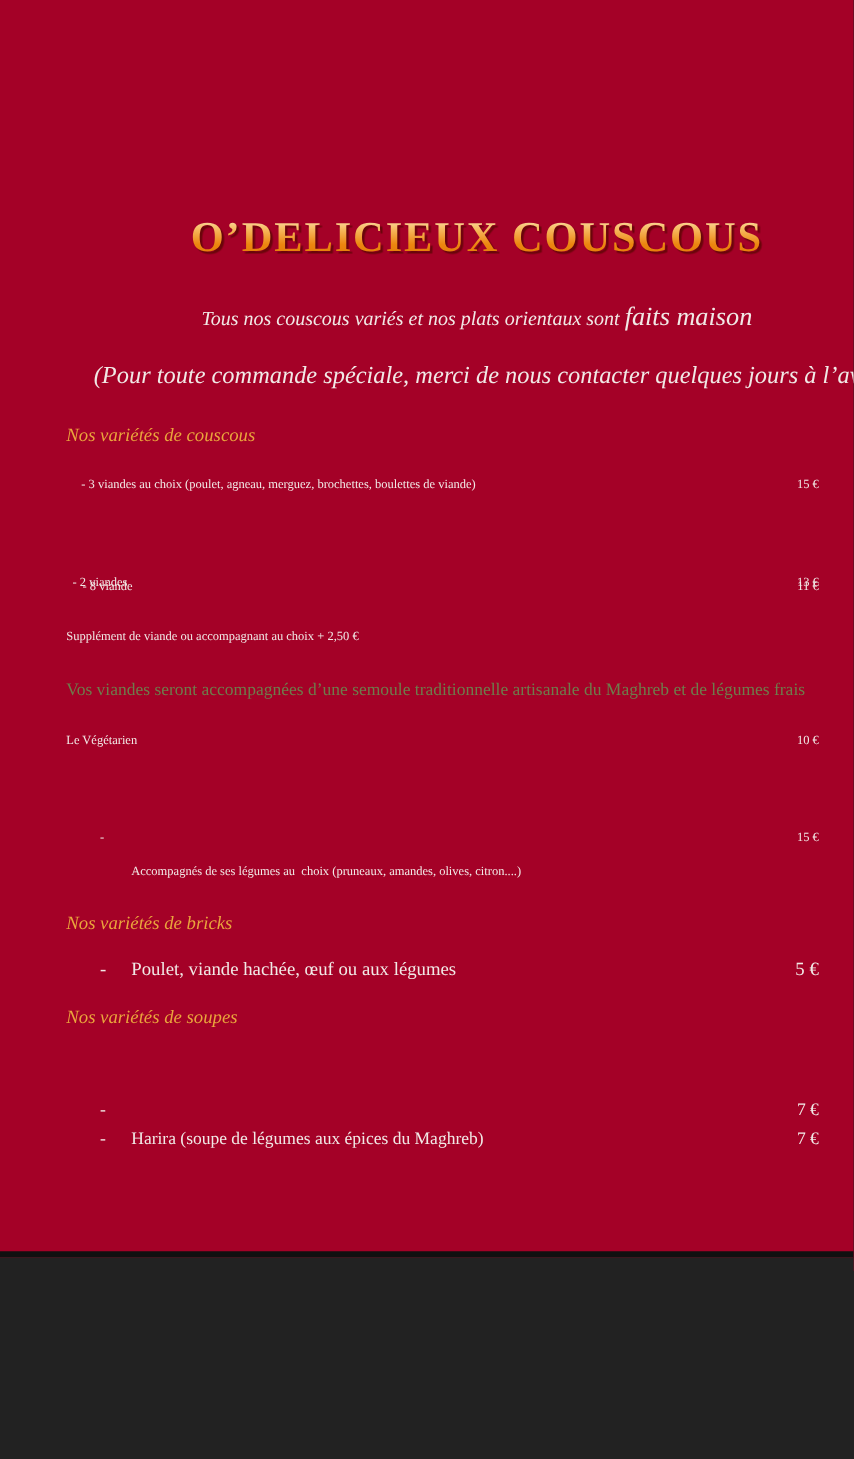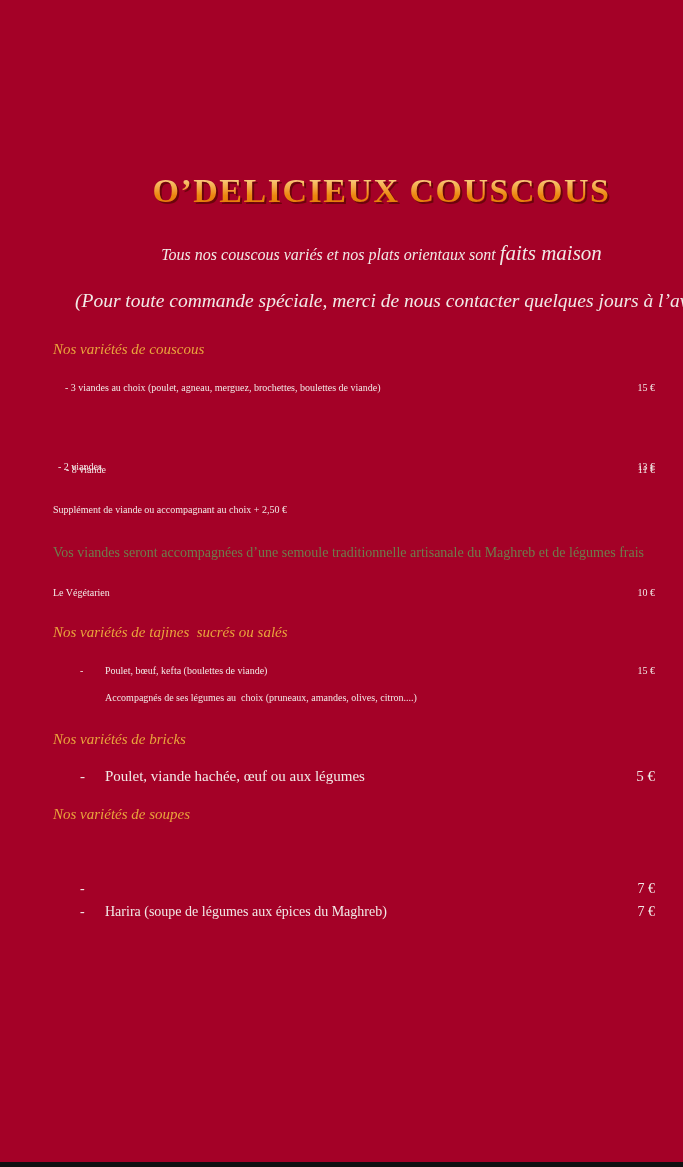--- a/index.html
+++ b/index.html
@@ -1,18 +1,18 @@
 <!DOCTYPE html>
 <html><head>
 <meta charset="utf-8">
 <style>
   html,body{margin:0;padding:0;background:#222;}
   .page{
     position:relative;
-    width:683px;height:1167px;
+    width:683px;height:1006px;
     margin:0 auto;
     background:#A40127;
     overflow:hidden;
     font-family:"Liberation Serif", serif;
     color:#F1E9E6;
   }
   .abs{position:absolute;white-space:pre;}
   
   .title{
     left:40px;right:-40px;top:172px;
@@ -94,25 +94,23 @@
     <span>Supplément de viande ou accompagnant au choix + 2,50 €</span>
   </div>
 
   <div class="abs green" style="color: rgb(110, 124, 75);">Vos viandes seront accompagnées d’une semoule traditionnelle artisanale du Maghreb et de légumes frais</div>
 
   <div class="abs row" style="top:587px">
     <span>Le Végétarien</span>
     <span class="price">10 €</span>
   </div>
 
-  <div class="abs sec" style="top: 624px; color: rgb(233, 164, 60);">Nos variétés de tajines  sucrés ou salés</div>
 
   <div class="abs row" style="top:665px">
     <span class="bullet pl27">-</span>
-    <span>Poulet, bœuf, kefta (boulettes de viande)</span>
     <span class="price">15 €</span>
   </div>
   <div class="abs row" style="top:692px">
     <span class="pl52">Accompagnés de ses légumes au  choix (pruneaux, amandes, olives, citron....)</span>
   </div>
 
   <div class="abs sec" style="top: 731px; color: rgb(233, 164, 60);">Nos variétés de bricks</div>
 
   <div class="abs row" style="top:768px;font-size:15px">
     <span class="bullet pl27">-</span>

